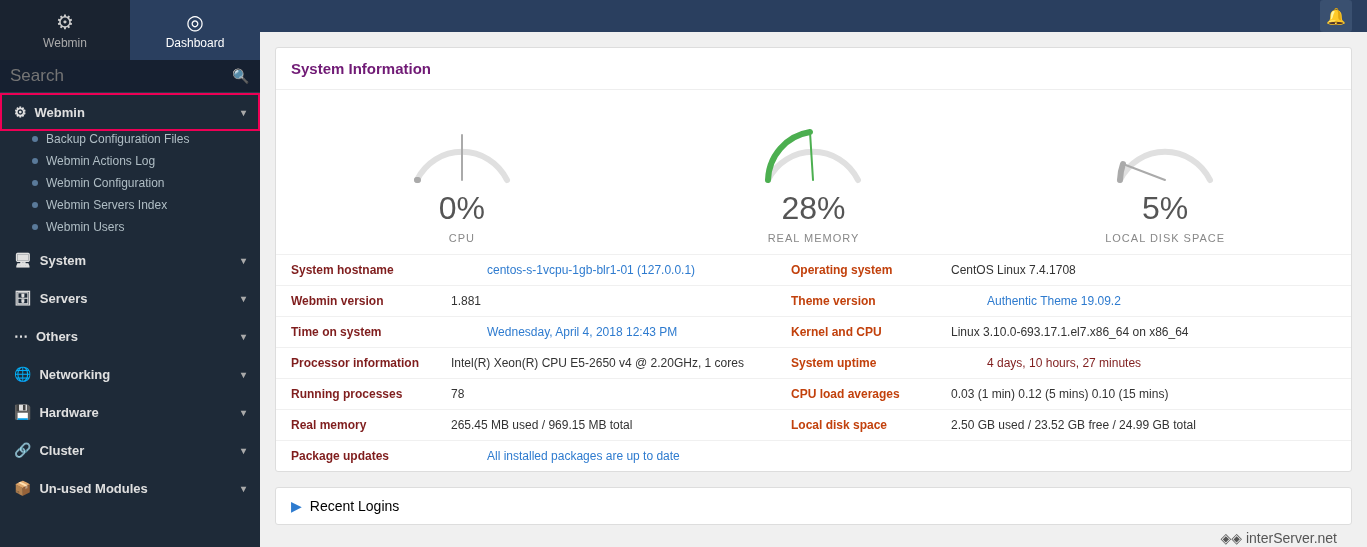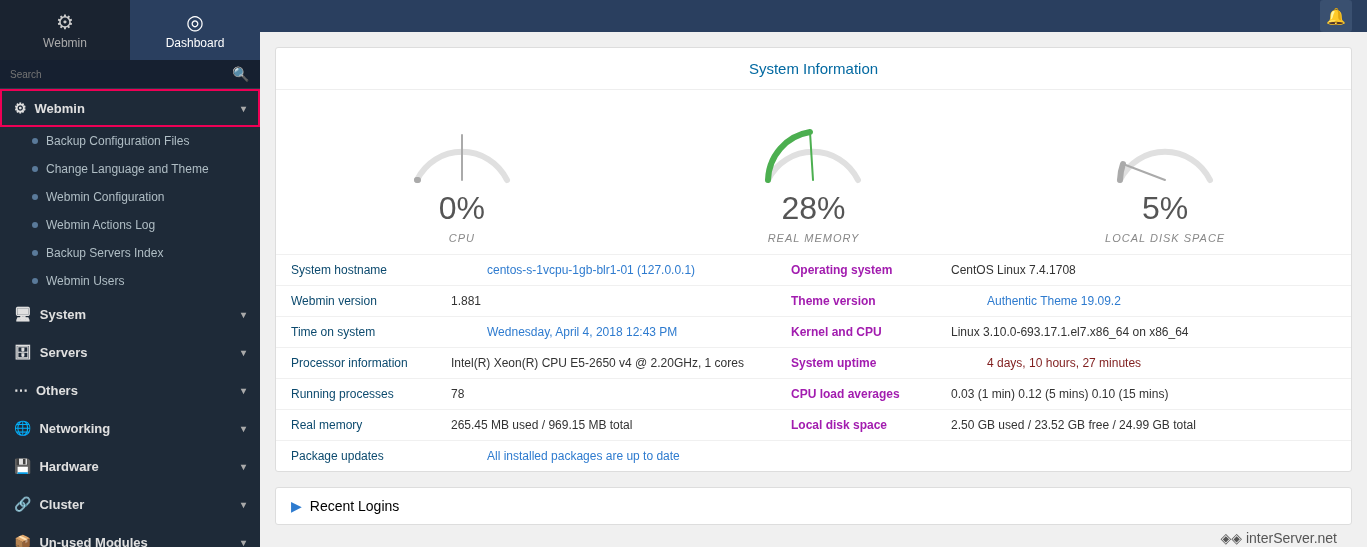--- a/index.html
+++ b/index.html
@@ -8,56 +8,56 @@
     
     .nav-left { width: 260px; min-width: 260px; background: #1e2a38; color: #ccc; display: flex; flex-direction: column; height: 547px; overflow-y: auto; }
     .nav-header { display: flex; background: #1a2330; }
     .nav-header-item { flex: 1; display: flex; flex-direction: column; align-items: center; justify-content: center; padding: 10px 5px; cursor: pointer; }
     .nav-header-item.active { background: #2a3f5f; color: #fff; }
     .nav-header-item span.icon-circle { font-size: 20px; margin-bottom: 2px; }
     .nav-header-item span.label { font-size: 12px; color: #aaa; }
     .nav-header-item.active span.label { color: #fff; }
 
     .search-bar { display: flex; align-items: center; background: #162030; padding: 6px 10px; border-bottom: 1px solid #2a3a4a; }
-    .search-bar input { background: transparent; border: none; outline: none; color: #ccc; font-size: 10px; flex: 1; }
+    .search-bar input { background: transparent; border: none; outline: none; color: #ccc; font-size: 17px; flex: 1; }
     .search-bar .search-icon { color: #888; font-size: 14px; }
 
     .nav-section { padding: 0; }
     .nav-section-title { display: flex; align-items: center; padding: 9px 12px; color: #e0e0e0; font-size: 13px; font-weight: bold; cursor: pointer; background: #1e2a38; border: 2px solid transparent; }
     .nav-section-title.active-section { border: 2px solid #e05; }
     .nav-section-title .section-icon { margin-right: 8px; font-size: 14px; }
     .nav-section-title .arrow { margin-left: auto; font-size: 10px; color: #aaa; }
-    .nav-sub-item { padding: 7px 12px 7px 32px; color: #b0bec5; font-size: 12px; cursor: pointer; display: flex; align-items: center; }
+    .nav-sub-item { padding: 1px 12px 7px 32px; color: #b0bec5; font-size: 12px; cursor: pointer; display: flex; align-items: center; }
     .nav-sub-item .dot { width: 6px; height: 6px; border-radius: 50%; background: #5a7a9a; margin-right: 8px; }
 
     
     .main-content { flex: 1; display: flex; flex-direction: column; background: #f0f0f0; overflow-y: auto; }
     .top-bar { background: #2a3f5f; height: 40px; display: flex; align-items: center; justify-content: flex-end; padding: 0 15px; }
     .bell-btn { background: #3a5070; border: none; color: #fff; width: 32px; height: 32px; border-radius: 3px; cursor: pointer; font-size: 16px; }
 
     .content-area { padding: 15px; flex: 1; }
 
     .card { background: #fff; border: 1px solid #ddd; border-radius: 3px; margin-bottom: 15px; }
-    .card-header { padding: 12px 15px; font-size: 15px; font-weight: normal; color: #0369a1; border-bottom: 1px solid #eee; text-align: center; }
+    .card-header { padding: 12px 15px; font-size: 15px; font-weight: bold; color: #701a75; border-bottom: 1px solid #eee; }
 
     
     .gauges-row { display: flex; justify-content: space-around; padding: 20px 10px 10px; }
     .gauge-item { display: flex; flex-direction: column; align-items: center; width: 200px; }
-    .gauge-label { font-size: 11px; color: #888; margin-top: 5px; letter-spacing: 1px; text-transform: uppercase; font-style: italic; }
+    .gauge-label { font-size: 11px; color: #888; margin-top: 5px; letter-spacing: 1px; text-transform: uppercase; }
     .gauge-value { font-size: 32px; color: #555; font-weight: 300; }
 
     
     .gauge-svg { width: 120px; height: 80px; }
 
     
     .info-table { width: 100%; border-collapse: collapse; }
     .info-table td { padding: 8px 15px; font-size: 12px; border-top: 1px solid #f0f0f0; vertical-align: top; }
-    .info-table td:first-child { color: #0c4a6e; font-weight: 400; width: 160px; }
+    .info-table td:first-child { color: #7f1d1d; font-weight: 700; width: 160px; }
     .info-table td:nth-child(2) { color: #333; width: 340px; }
-    .info-table td:nth-child(3) { color: #a21caf; font-weight: 600; width: 160px; }
+    .info-table td:nth-child(3) { color: #c2410c; font-weight: 600; width: 160px; }
     .info-table td:nth-child(4) { color: #333; }
     .info-table .link { color: #2e7bcf; text-decoration: none; cursor: pointer; margin-left: 36px; }
     .info-table .link-green { color: #7f1d1d; }
 
     
     .section-collapsed { background: #fff; border: 1px solid #ddd; border-radius: 3px; padding: 10px 15px; display: flex; align-items: center; cursor: pointer; }
     .section-collapsed .arrow-right { color: #2e7bcf; margin-right: 8px; }
     .section-collapsed span { font-size: 14px; color: #000000; }
 
     
@@ -95,33 +95,29 @@
       <span class="section-icon">⚙</span>
       <span>Webmin</span>
       <span class="arrow">▾</span>
     </div>
     <div class="nav-sub-item">
       <span class="dot"></span>
       <span>Backup Configuration Files</span>
     </div>
     <div class="nav-sub-item">
       <span class="dot"></span>
-      <span>Change Language and Theme</span>
+      <span>Webmin Actions Log</span>
     </div>
     <div class="nav-sub-item">
       <span class="dot"></span>
       <span>Webmin Configuration</span>
     </div>
     <div class="nav-sub-item">
       <span class="dot"></span>
-      <span>Webmin Actions Log</span>
-    </div>
-    <div class="nav-sub-item">
-      <span class="dot"></span>
-      <span>Backup Servers Index</span>
+      <span>Webmin Servers Index</span>
     </div>
     <div class="nav-sub-item">
       <span class="dot"></span>
       <span>Webmin Users</span>
     </div>
   </div>
 
   <div class="nav-section-title">
     <span class="section-icon">🖥</span>
     <span>System</span>

